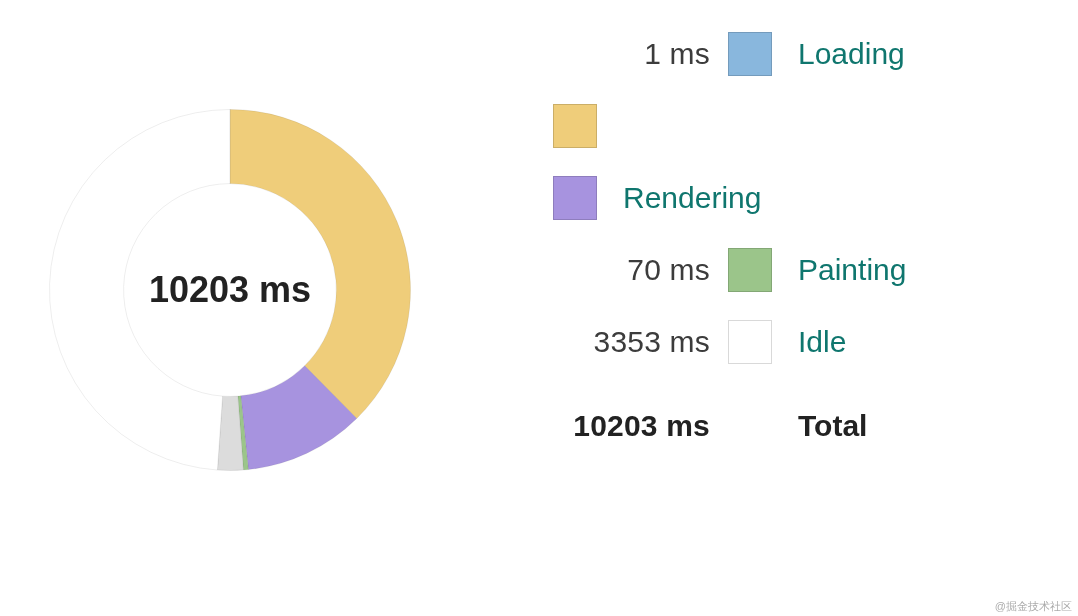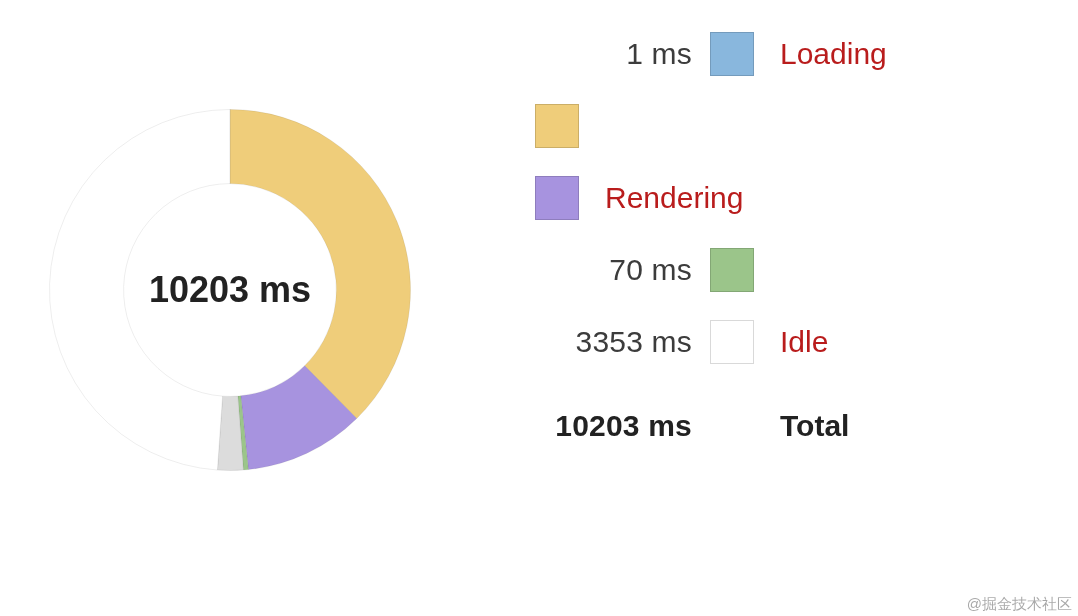--- a/index.html
+++ b/index.html
@@ -1,28 +1,28 @@
 <!DOCTYPE html>
 <html><head>
 <meta charset="utf-8">
 <style>
   html,body{margin:0;padding:0;width:1078px;height:616px;background:#fff;font-family:-apple-system,BlinkMacSystemFont,"Segoe UI",Helvetica,Arial,sans-serif;color:#333;overflow:hidden}
   .page{position:relative;width:1078px;height:616px}
   .donut-wrap{position:absolute;left:40px;top:100px;width:380px;height:380px}
   .donut-wrap svg{width:100%;height:100%}
   .center-label{position:absolute;left:40px;top:100px;width:380px;height:380px;display:flex;align-items:center;justify-content:center;font-size:36px;font-weight:700;color:#222;pointer-events:none}
-  .legend{position:absolute;left:517px;top:18px;width:520px}
+  .legend{position:absolute;left:535px;top:18px;width:520px}
   .legend-row{display:flex;align-items:center;height:72px}
   .legend-time{width:175px;text-align:right;font-size:30px;color:#3c3c3c;letter-spacing:0.2px}
   .swatch{width:44px;height:44px;margin:0 26px 0 18px;border:1px solid rgba(0,0,0,0.15);box-sizing:border-box}
-  .legend-label{font-size:30px;color:#b91c1c}
+  .legend-label{font-size:30px;color:#0f766e}
   .legend-total{display:flex;align-items:center;height:80px;margin-top:8px}
   .legend-total .legend-time,.legend-total .legend-label{font-weight:700;color:#222}
   .total-spacer{width:88px}
-  .watermark{position:absolute;right:6px;bottom:2px;font-size:15px;color:rgba(0,0,0,0.35)}
+  .watermark{position:absolute;right:6px;bottom:2px;font-size:11px;color:rgba(0,0,0,0.35)}
 </style>
 </head>
 <body>
 
 <div class="page">
 
   <div class="donut-wrap">
     <svg viewBox="0 0 200 200">
       <g id="donut-arcs">
           <path d="M 100 5 A 95 95 0 0 1 100.05850265279378 5.0000180134774155 L 100.03448577427844 44.000010618470895 A 56 56 0 0 0 100 44 Z" fill="#89b7dd" stroke="rgba(0,0,0,0.08)" stroke-width="0.5"></path>
@@ -45,20 +45,21 @@
     <div class="legend-row">
       <div class="swatch" style="background:#efcd7a"></div>
     </div>
     <div class="legend-row">
       <div class="swatch" style="background:#a793df"></div>
       <div class="legend-label">Rendering</div>
     </div>
     <div class="legend-row">
       <div class="legend-time">70 ms</div>
       <div class="swatch" style="background:#9bc58a"></div>
+      <div class="legend-label">Painting</div>
     </div>
     <div class="legend-row">
       <div class="legend-time">3353 ms</div>
       <div class="swatch" style="background:#ffffff"></div>
       <div class="legend-label">Idle</div>
     </div>
     <div class="legend-total">
       <div class="legend-time">10203 ms</div>
       <div class="total-spacer"></div>
       <div class="legend-label">Total</div>

